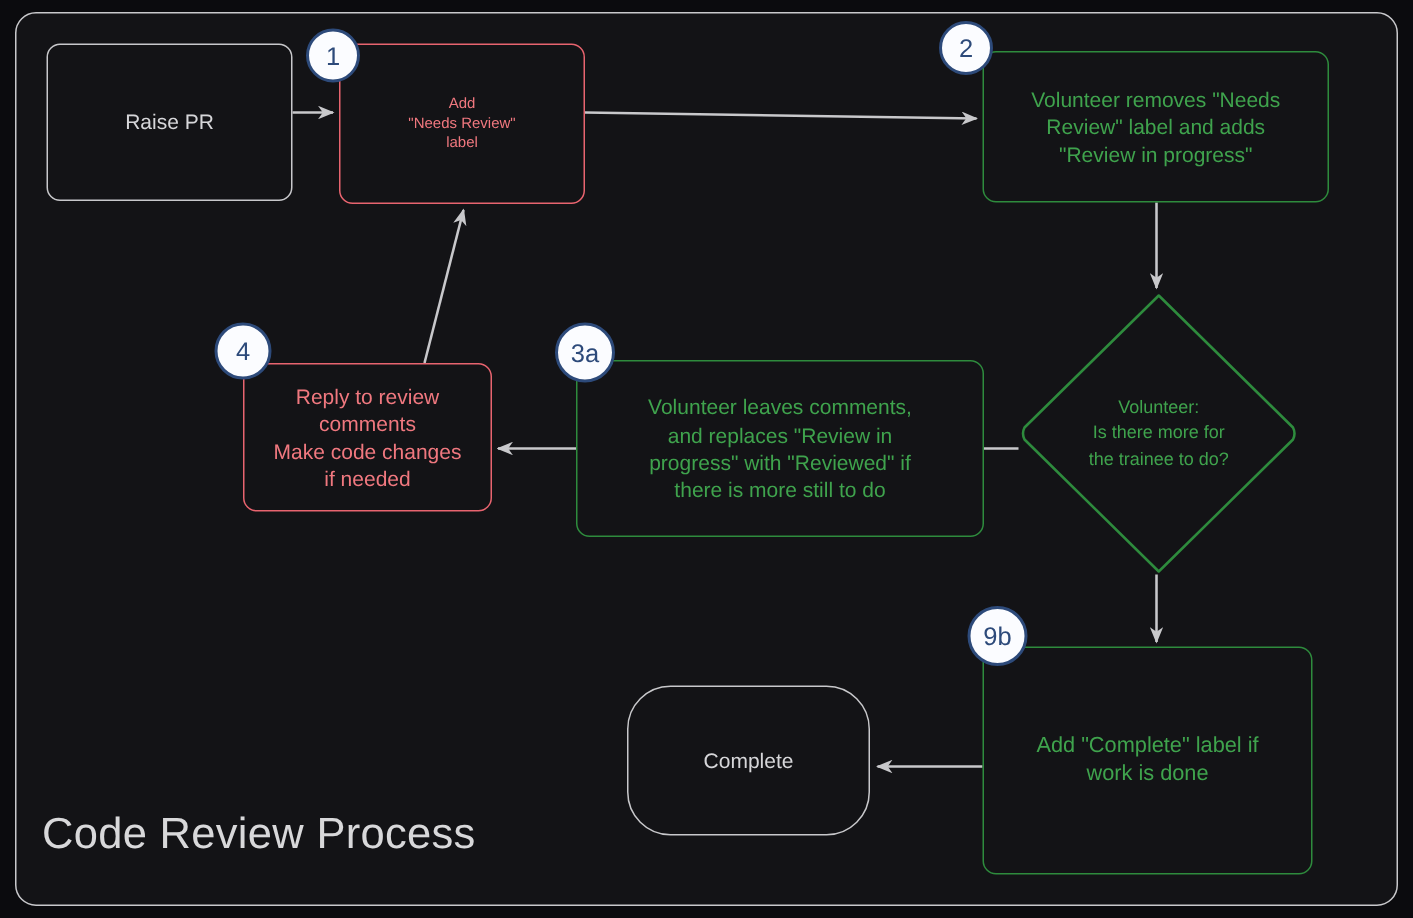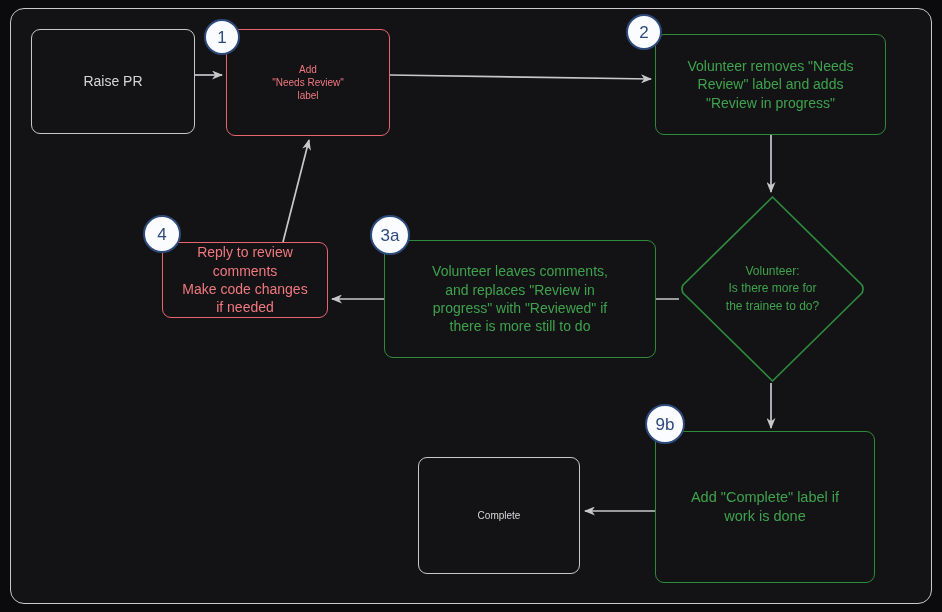--- a/index.html
+++ b/index.html
@@ -151,30 +151,31 @@
           <path d="M92.5,2 L182,90 Q184,94 182,98 L92.5,186 L3,98 Q1,94 3,90 Z" fill="#131316" stroke="#2e8b3d" stroke-width="1.7" stroke-linejoin="round"></path>
         </svg>
         <div class="diamond-label" style="font-size: 12px;">Volunteer:
 Is there more for
 the trainee to do?</div>
       </div>
       <div class="node green" style="left: 384px; top: 240px; width: 272px; height: 118px; font-size: 14px;"><span>Volunteer leaves comments,
 and replaces "Review in
 progress" with "Reviewed" if
 there is more still to do</span></div>
-      <div class="node red" style="left: 162px; top: 242px; width: 166px; height: 76px; font-size: 14px;"><span>Reply to review
+      <div class="node red" style="left: 162px; top: 242px; width: 166px; height: 99px; font-size: 14px;"><span>Reply to review
 comments
 Make code changes
 if needed</span></div>
       <div class="node green" style="left: 655px; top: 431px; width: 220px; height: 152px; font-size: 14.5px;"><span>Add "Complete" label if
 work is done</span></div>
-      <div class="node neutral" style="left: 418px; top: 457px; width: 162px; height: 117px; font-size: 10px;"><span>Complete</span></div>
+      <div class="node neutral" style="left: 418px; top: 457px; width: 162px; height: 100px; font-size: 14px; border-radius: 29px;"><span>Complete</span></div>
     </div>
 
   <div id="badge-layer">
       <div class="badge" style="left: 204px; top: 19px; width: 36px; height: 36px;">1</div>
       <div class="badge" style="left: 626px; top: 14px; width: 36px; height: 36px;">2</div>
       <div class="badge" style="left: 370px; top: 215px; width: 40px; height: 40px; text-align: right;">3a</div>
       <div class="badge" style="left: 143px; top: 215px; width: 38px; height: 38px;">4</div>
       <div class="badge" style="left: 645px; top: 404px; width: 40px; height: 40px;">9b</div>
     </div>
 
+  <div class="frame-title">Code Review Process</div>
 </div>
 
 </body></html>

